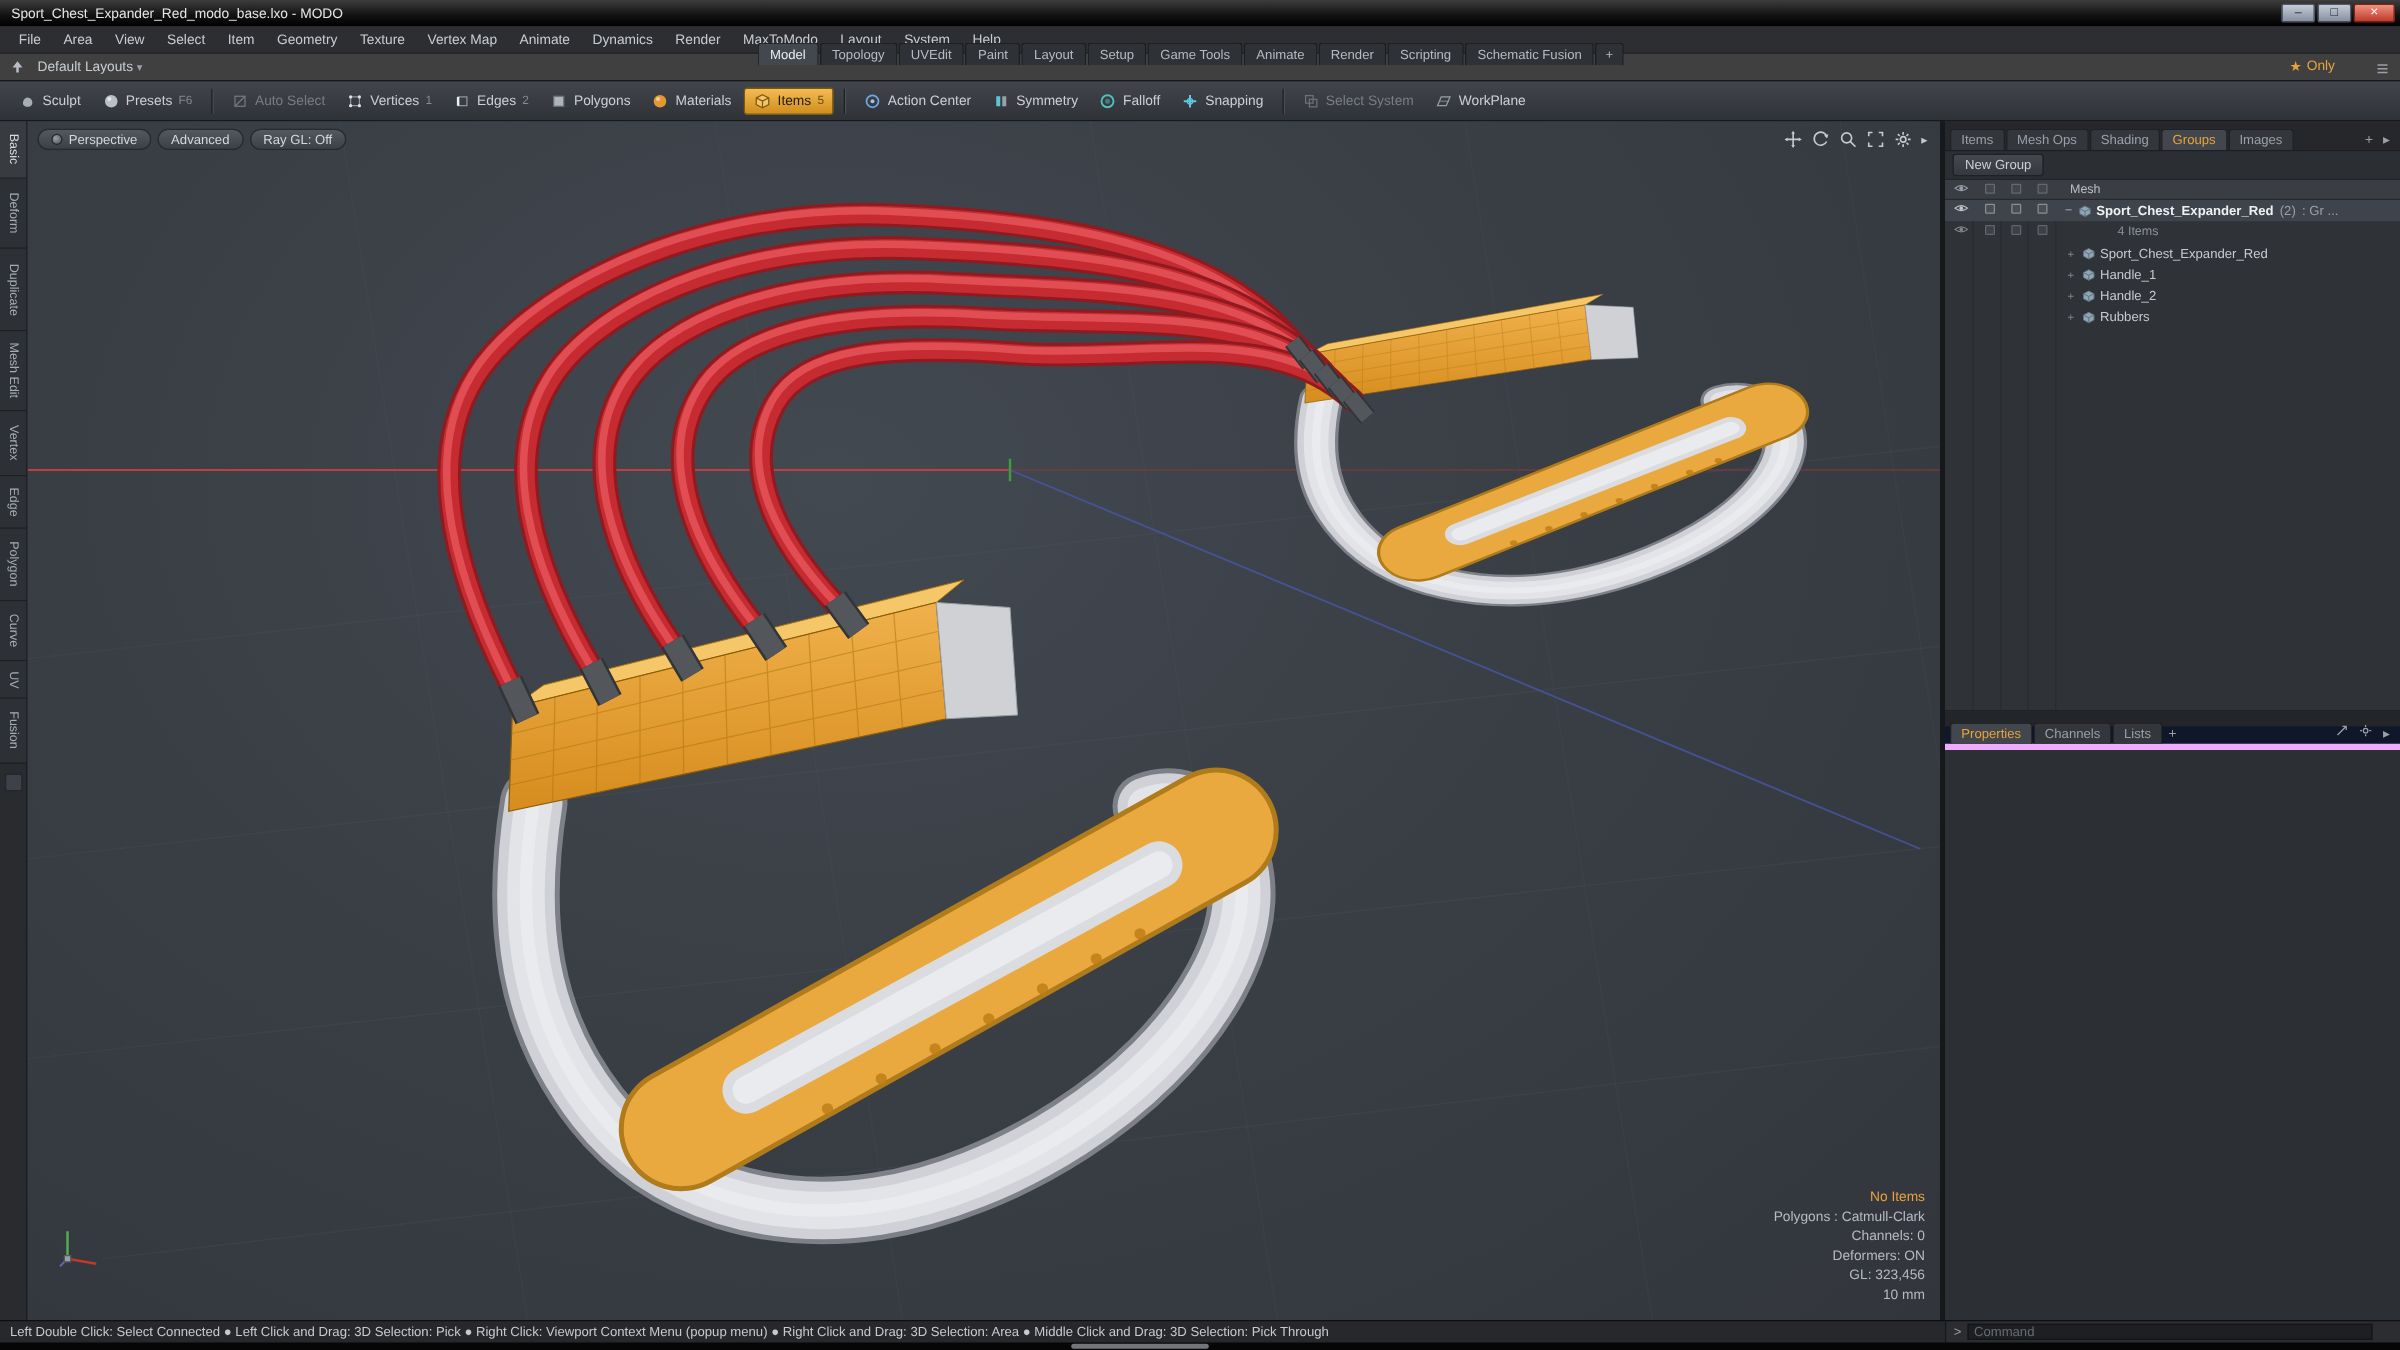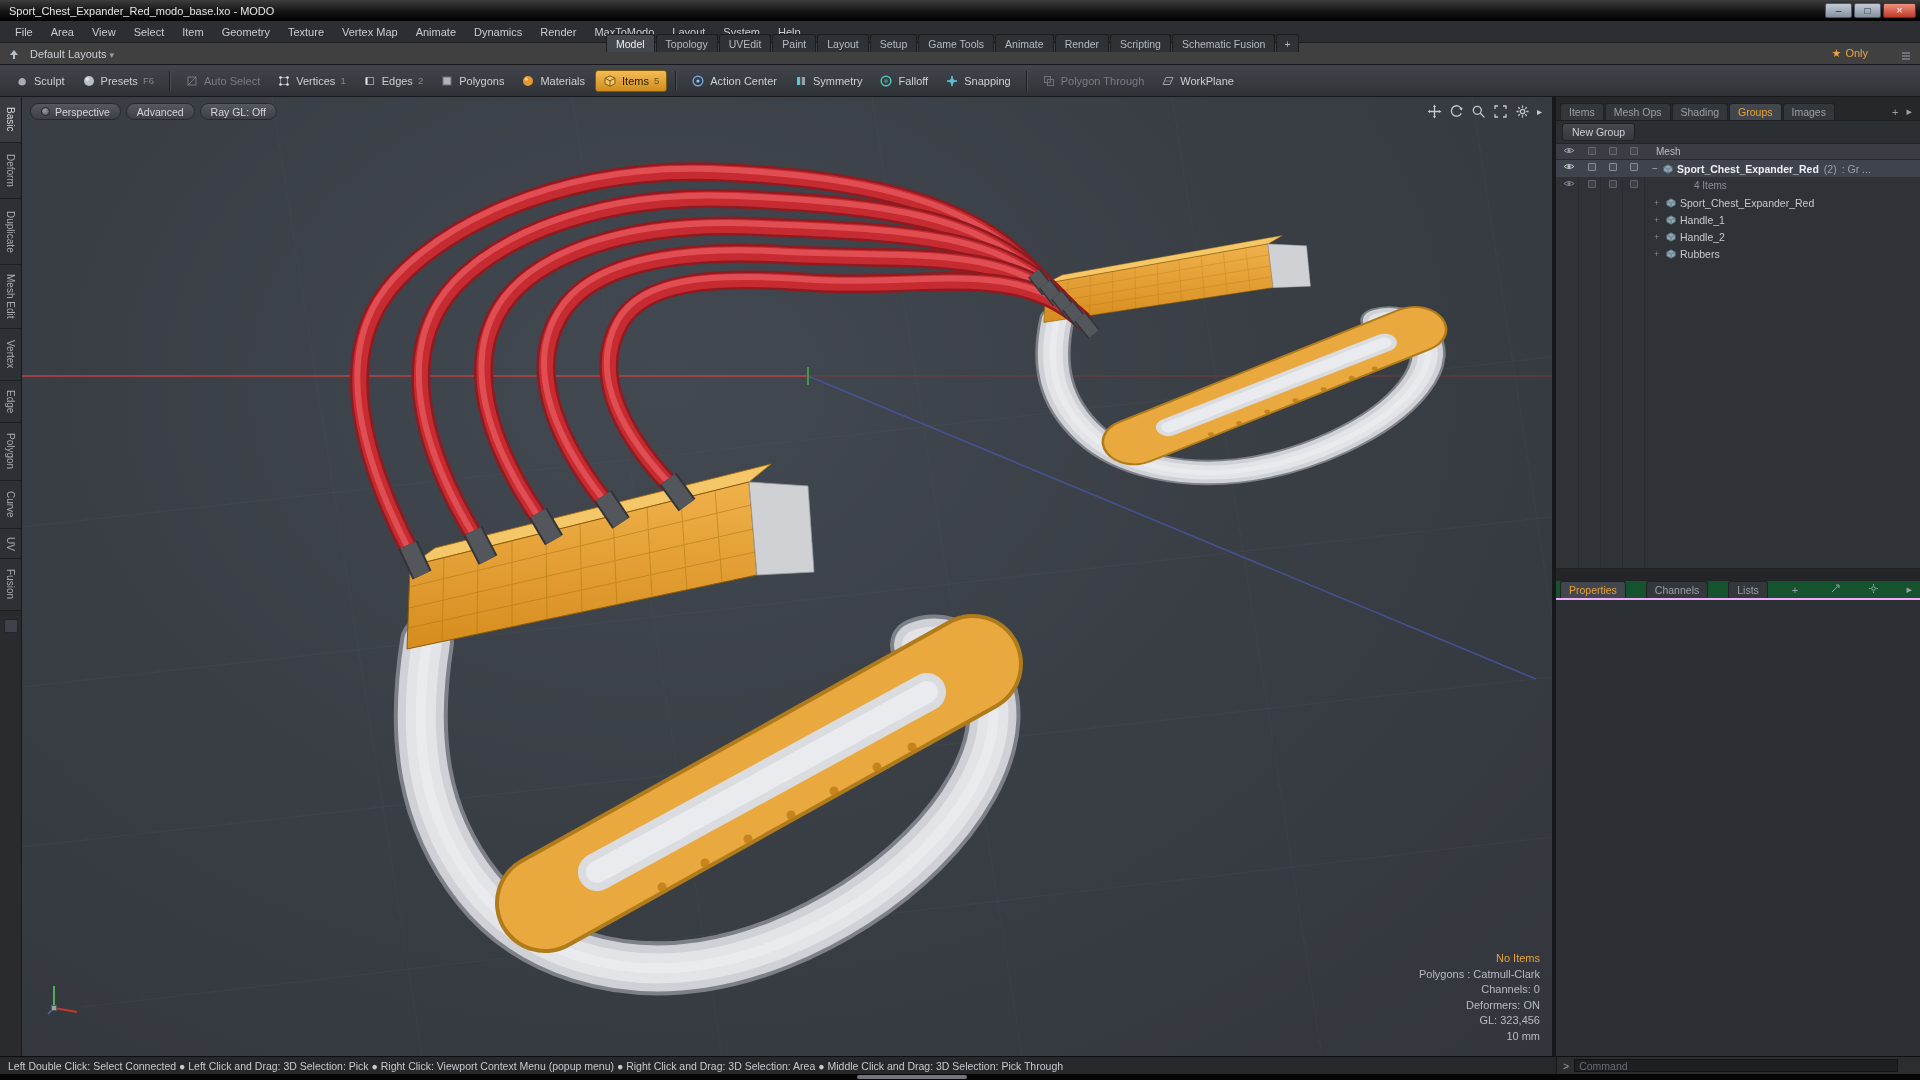--- a/index.html
+++ b/index.html
@@ -88,21 +88,21 @@
   .trow.sel { background:#3f434b; }
   .trow.child { padding-left:110px; }
   .texp { width:11px; color:#aab0b6; font-size:10px; }
   .childdot { position:absolute; left:98px; color:#7f858c; font-size:9px; }
   .cubei { display:inline-flex; margin-right:4px; }
   .bold { font-weight:bold; color:#eef0f2; }
   .tmeta { color:#9aa0a7; margin-left:5px; }
   .tsub { margin-left:42px; color:#8b9197; font-size:10px; }
 
   .rp-gap { height:12px; background:#232528; }
-  .rp-lower { height:19px; background:#14532d; display:flex; align-items:flex-end; padding:0 4px; border-bottom:2px solid #f0abfc;gap:19px; }
+  .rp-lower { height:19px; background:#0f172a; display:flex; align-items:flex-end; padding:0 4px; border-bottom:5px solid #f0abfc; }
   .rp-props { flex:1; background:#2c2f33; }
 
   
   .statusbar { position:absolute; top:1056px; left:0; width:1920px; height:18px; background:#26282b; border-top:1px solid #0e0f11; display:flex; align-items:center; padding-left:8px; font-size:10.5px; color:#c6cacf; white-space:nowrap; }
   .cmdbar { position:absolute; top:1056px; left:1556px; width:364px; height:18px; background:#2b2d31; border-top:1px solid #0e0f11; border-left:1px solid #17181b; display:flex; align-items:center; gap:5px; padding-left:6px; }
   .cmdbar .prompt { color:#9aa0a7; font-size:10.5px; }
   .cmdbar input { background:#1d1f23; border:1px solid #121417; color:#c8ccd1; font-size:10.5px; height:13px; width:324px; padding:0 4px; font-family:"Liberation Sans",sans-serif; }
   .cmdbar input::placeholder { color:#676c73; }
   .bottomstrip { position:absolute; top:1074px; left:0; width:1920px; height:6px; background:#060606; }
   .thumb { position:absolute; left:857px; top:1px; width:110px; height:4px; background:#72767c; border-radius:2px; }
@@ -301,21 +301,21 @@
       <span>Snapping</span>
     </div>
     <div class="tsep"></div>
     <div class="tbtn dim">
       <span class="ticon">
           <svg viewBox="0 0 14 14">
             <rect x="2.5" y="2.5" width="6" height="6" fill="none" stroke="#6d7278"></rect>
             <rect x="5.5" y="5.5" width="6" height="6" fill="none" stroke="#6d7278"></rect>
           </svg>
         </span>
-      <span>Polygon Through</span>
+      <span>Select System</span>
     </div>
     <div class="tbtn">
       <span class="ticon">
           <svg viewBox="0 0 14 14">
             <path d="M2 10.5 5 3.5h7l-3 7z" fill="none" stroke="#9aa0a8"></path>
             <path d="M3.5 7h7.5" stroke="#9aa0a8" opacity=".6"></path>
           </svg>
         </span>
       <span>WorkPlane</span>
     </div>

